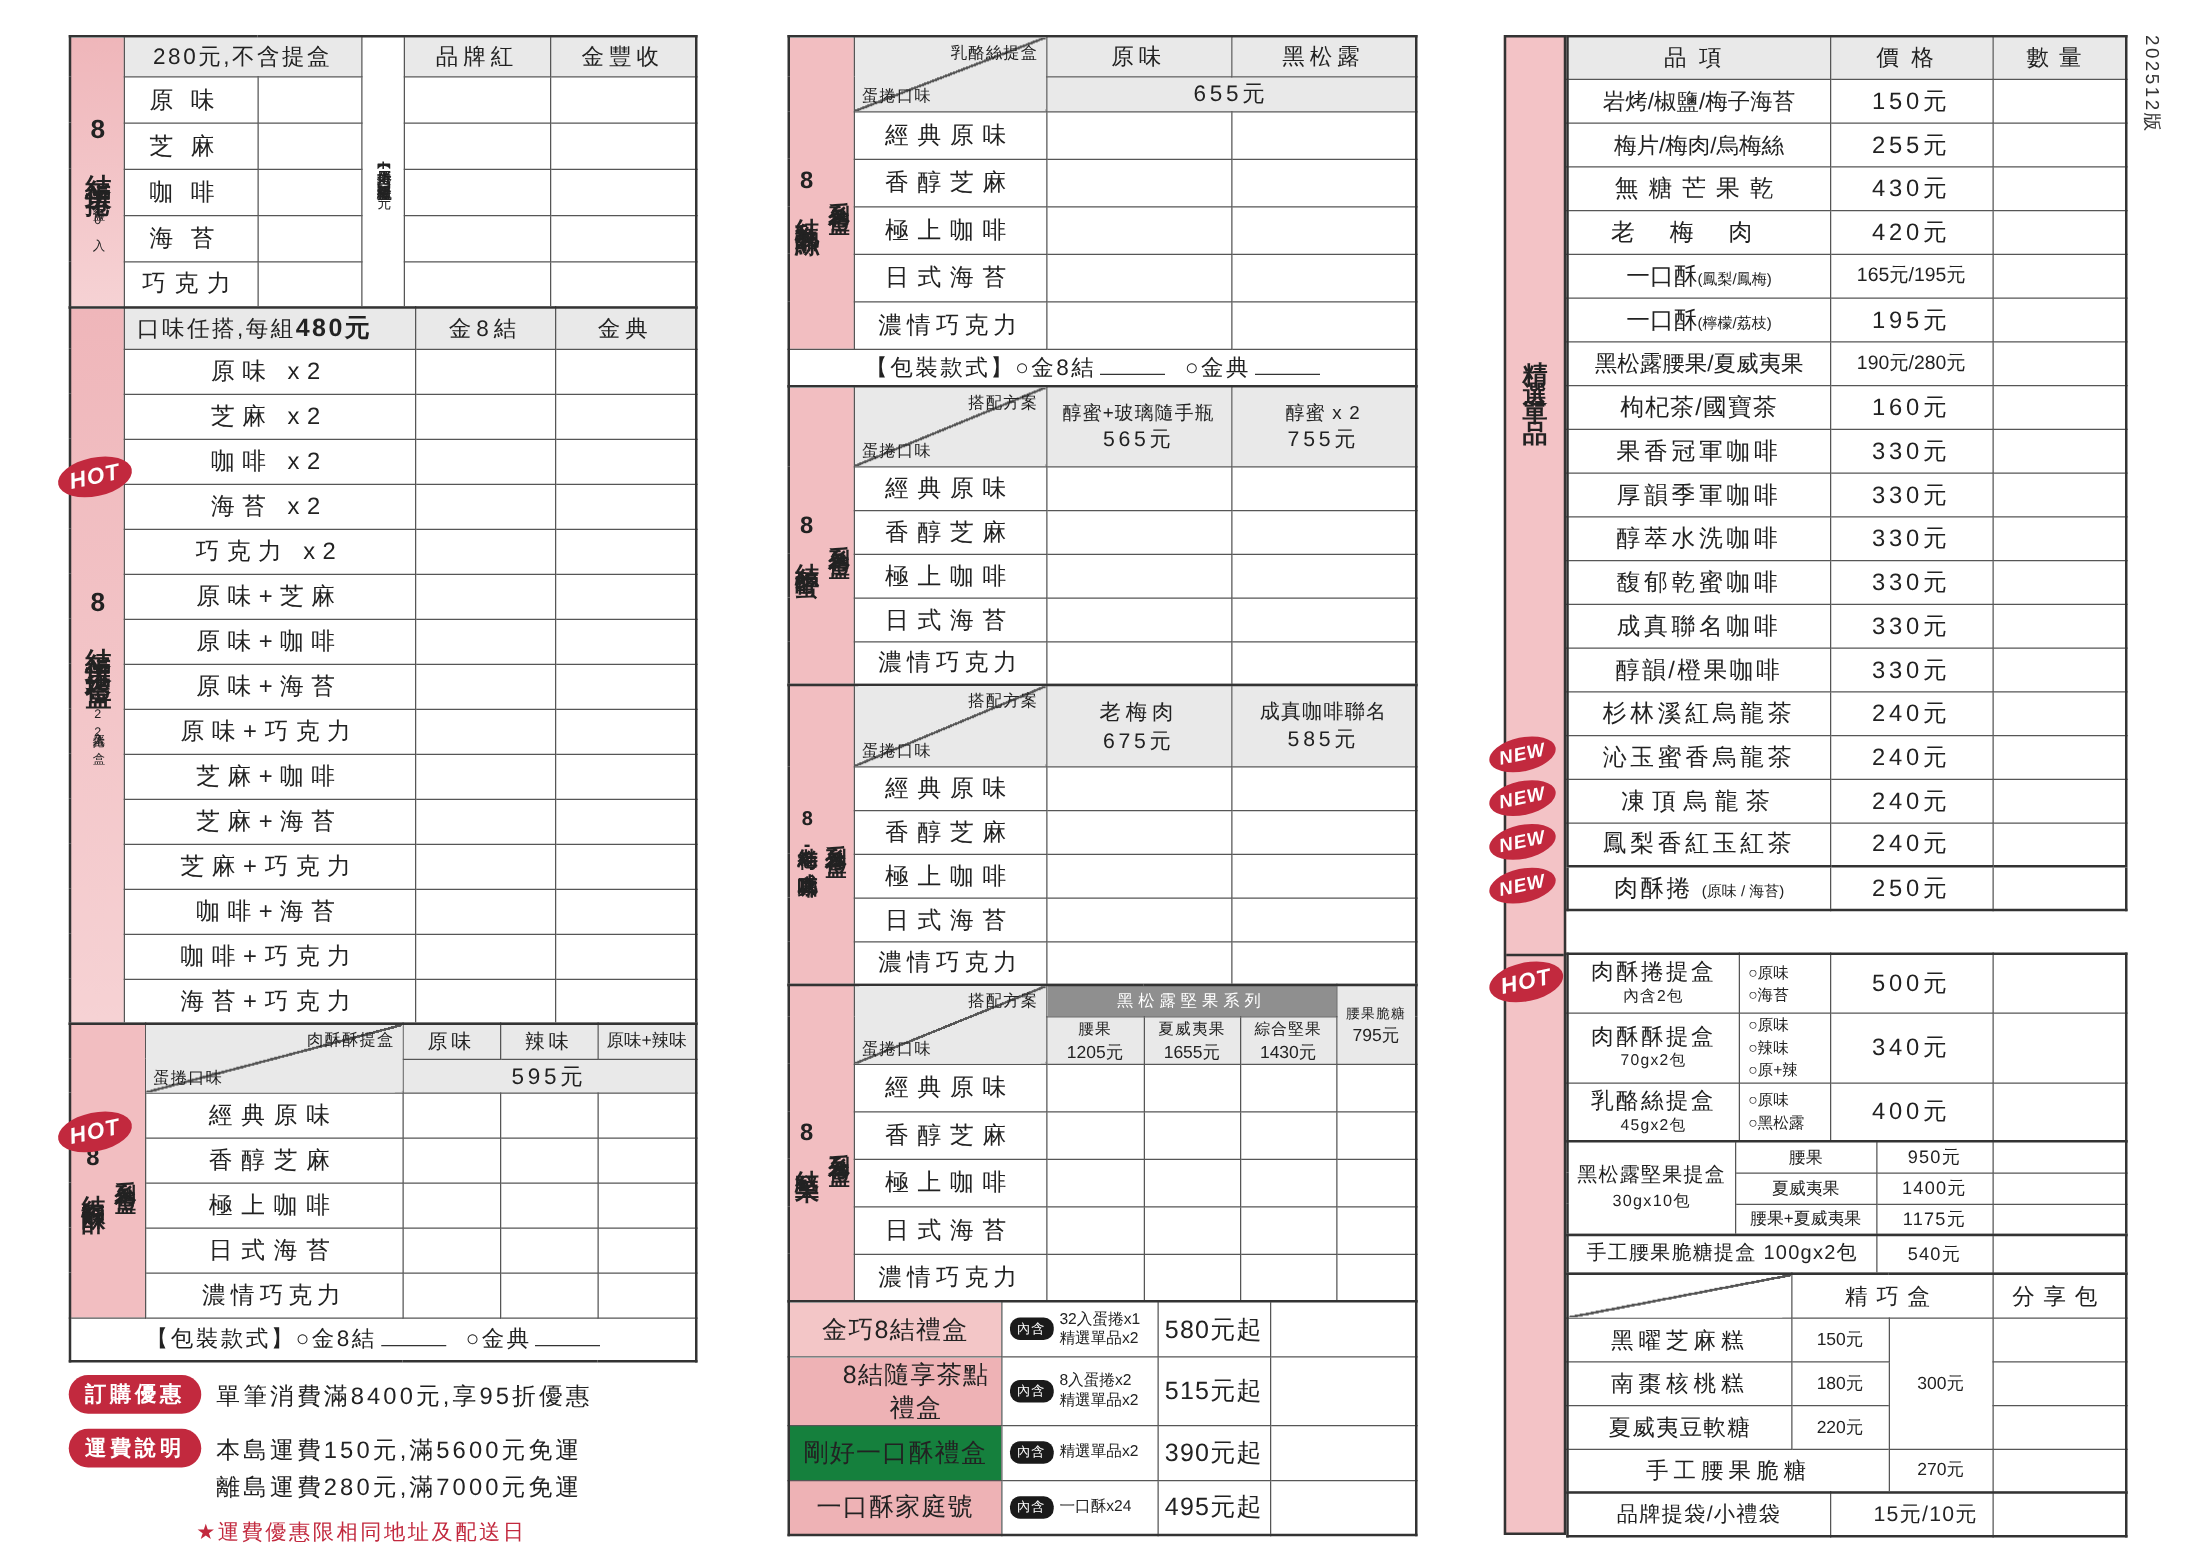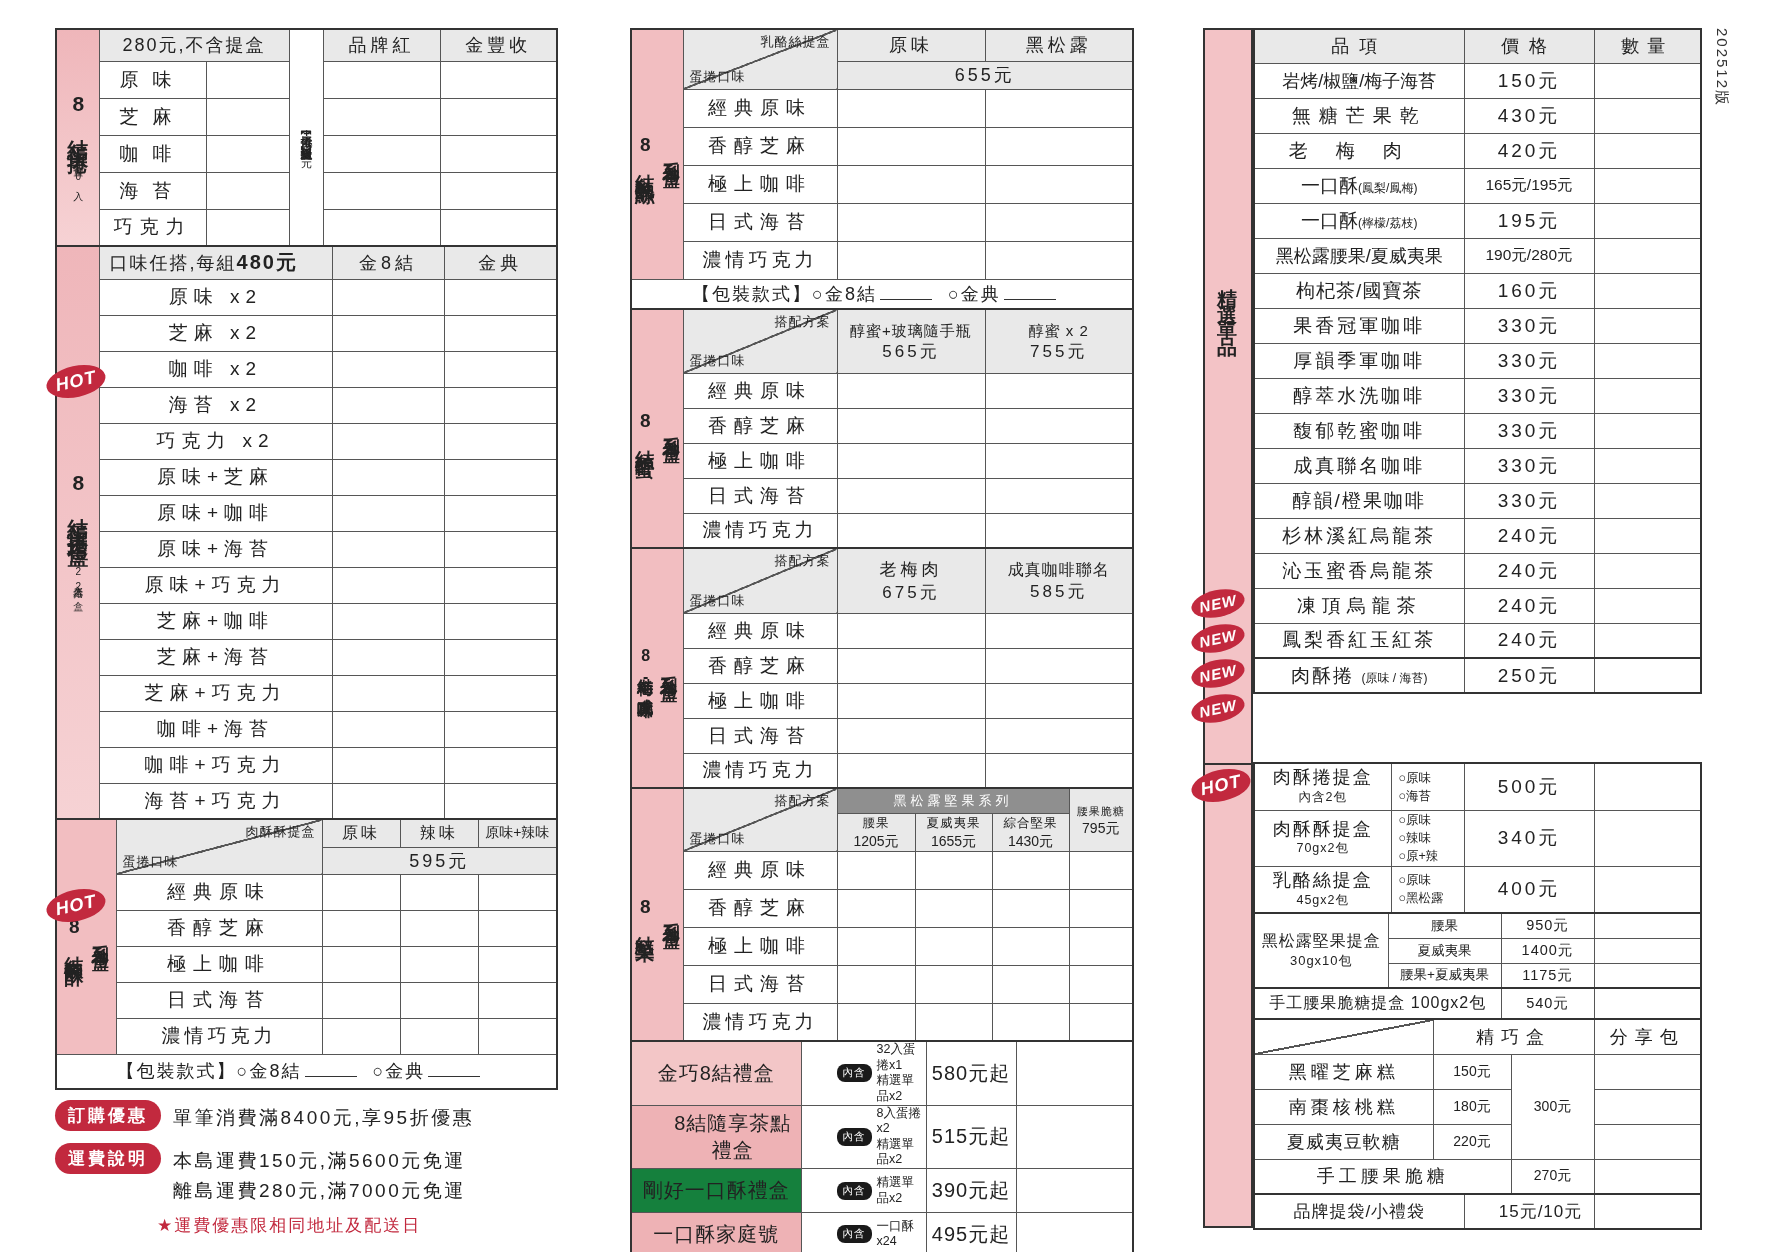--- a/index.html
+++ b/index.html
@@ -66,21 +66,21 @@
   .note-row{display:flex;align-items:flex-start;margin-bottom:11px;}
   .pill{background:#c2293e;color:#fff;font-weight:bold;font-size:17px;letter-spacing:3px;
     border-radius:17px;padding:4px 13px;margin-right:12px;white-space:nowrap;}
   .note-text{font-size:19px;letter-spacing:2.5px;line-height:1.55;padding-top:3px;}
   .note-star{color:#c2293e;font-size:17px;letter-spacing:2px;margin-left:102px;margin-top:-2px;}
 
   
   .set-name{font-size:20px;letter-spacing:1px;}
   .s0{background:#f3c6c7;} .s1{background:#eeb2b5;padding-left:33px;} .s2{background:#15803d;} .s3{background:#eeb2b5;}
   .inc-cell{display:flex;align-items:center;justify-content:flex-start;padding-left:6px;gap:5px;}
-  .inc-badge{background:#1a1a1a;color:#fff;font-size:10.5px;border-radius:8px;padding:2px 6px;white-space:nowrap;letter-spacing:1px;margin-left:29px;}
+  .inc-badge{background:#1a1a1a;color:#fff;font-size:10.5px;border-radius:8px;padding:2px 6px;white-space:nowrap;letter-spacing:1px;}
   .inc-lines{text-align:left;font-size:12.5px;line-height:1.25;}
   .set-price{font-size:20px;letter-spacing:1px;}
 
   
   #strip{position:absolute;left:0;top:0;width:50px;height:1200px;background:#f3c3c6;border:2px solid #333;box-sizing:border-box;}
   #strip .sel{position:absolute;left:0;right:0;top:243px;display:flex;justify-content:center;}
   #strip .sel .vtx{font-size:20px;font-weight:bold;letter-spacing:16px;}
   #strip .strip-line{position:absolute;left:0;width:100%;border-top:2px solid #333;top:733px;}
   .rtbl{left:50px;}
   .rname{font-size:19px;letter-spacing:3px;}
@@ -691,20 +691,31 @@
           <td class="rprice">150元</td>
           <td class="q">
             <div class="qs">
               <i></i>
               <i></i>
               <i></i>
             </div>
           </td>
         </tr>
     <tr style="height:35px">
+          <td class="rname tight">梅片/梅肉/烏梅絲</td>
+          <td class="rprice">255元</td>
+          <td class="q">
+            <div class="qs">
+              <i></i>
+              <i></i>
+              <i></i>
+            </div>
+          </td>
+        </tr>
+    <tr style="height:35px">
           <td class="rname" style="letter-spacing:8px;">無糖芒果乾</td>
           <td class="rprice">430元</td>
           <td class="q">
             <div class="qs">
               <i></i>
             </div>
           </td>
         </tr>
     <tr style="height:35px">
           <td class="rname" style="letter-spacing:28px;">老梅肉</td>

